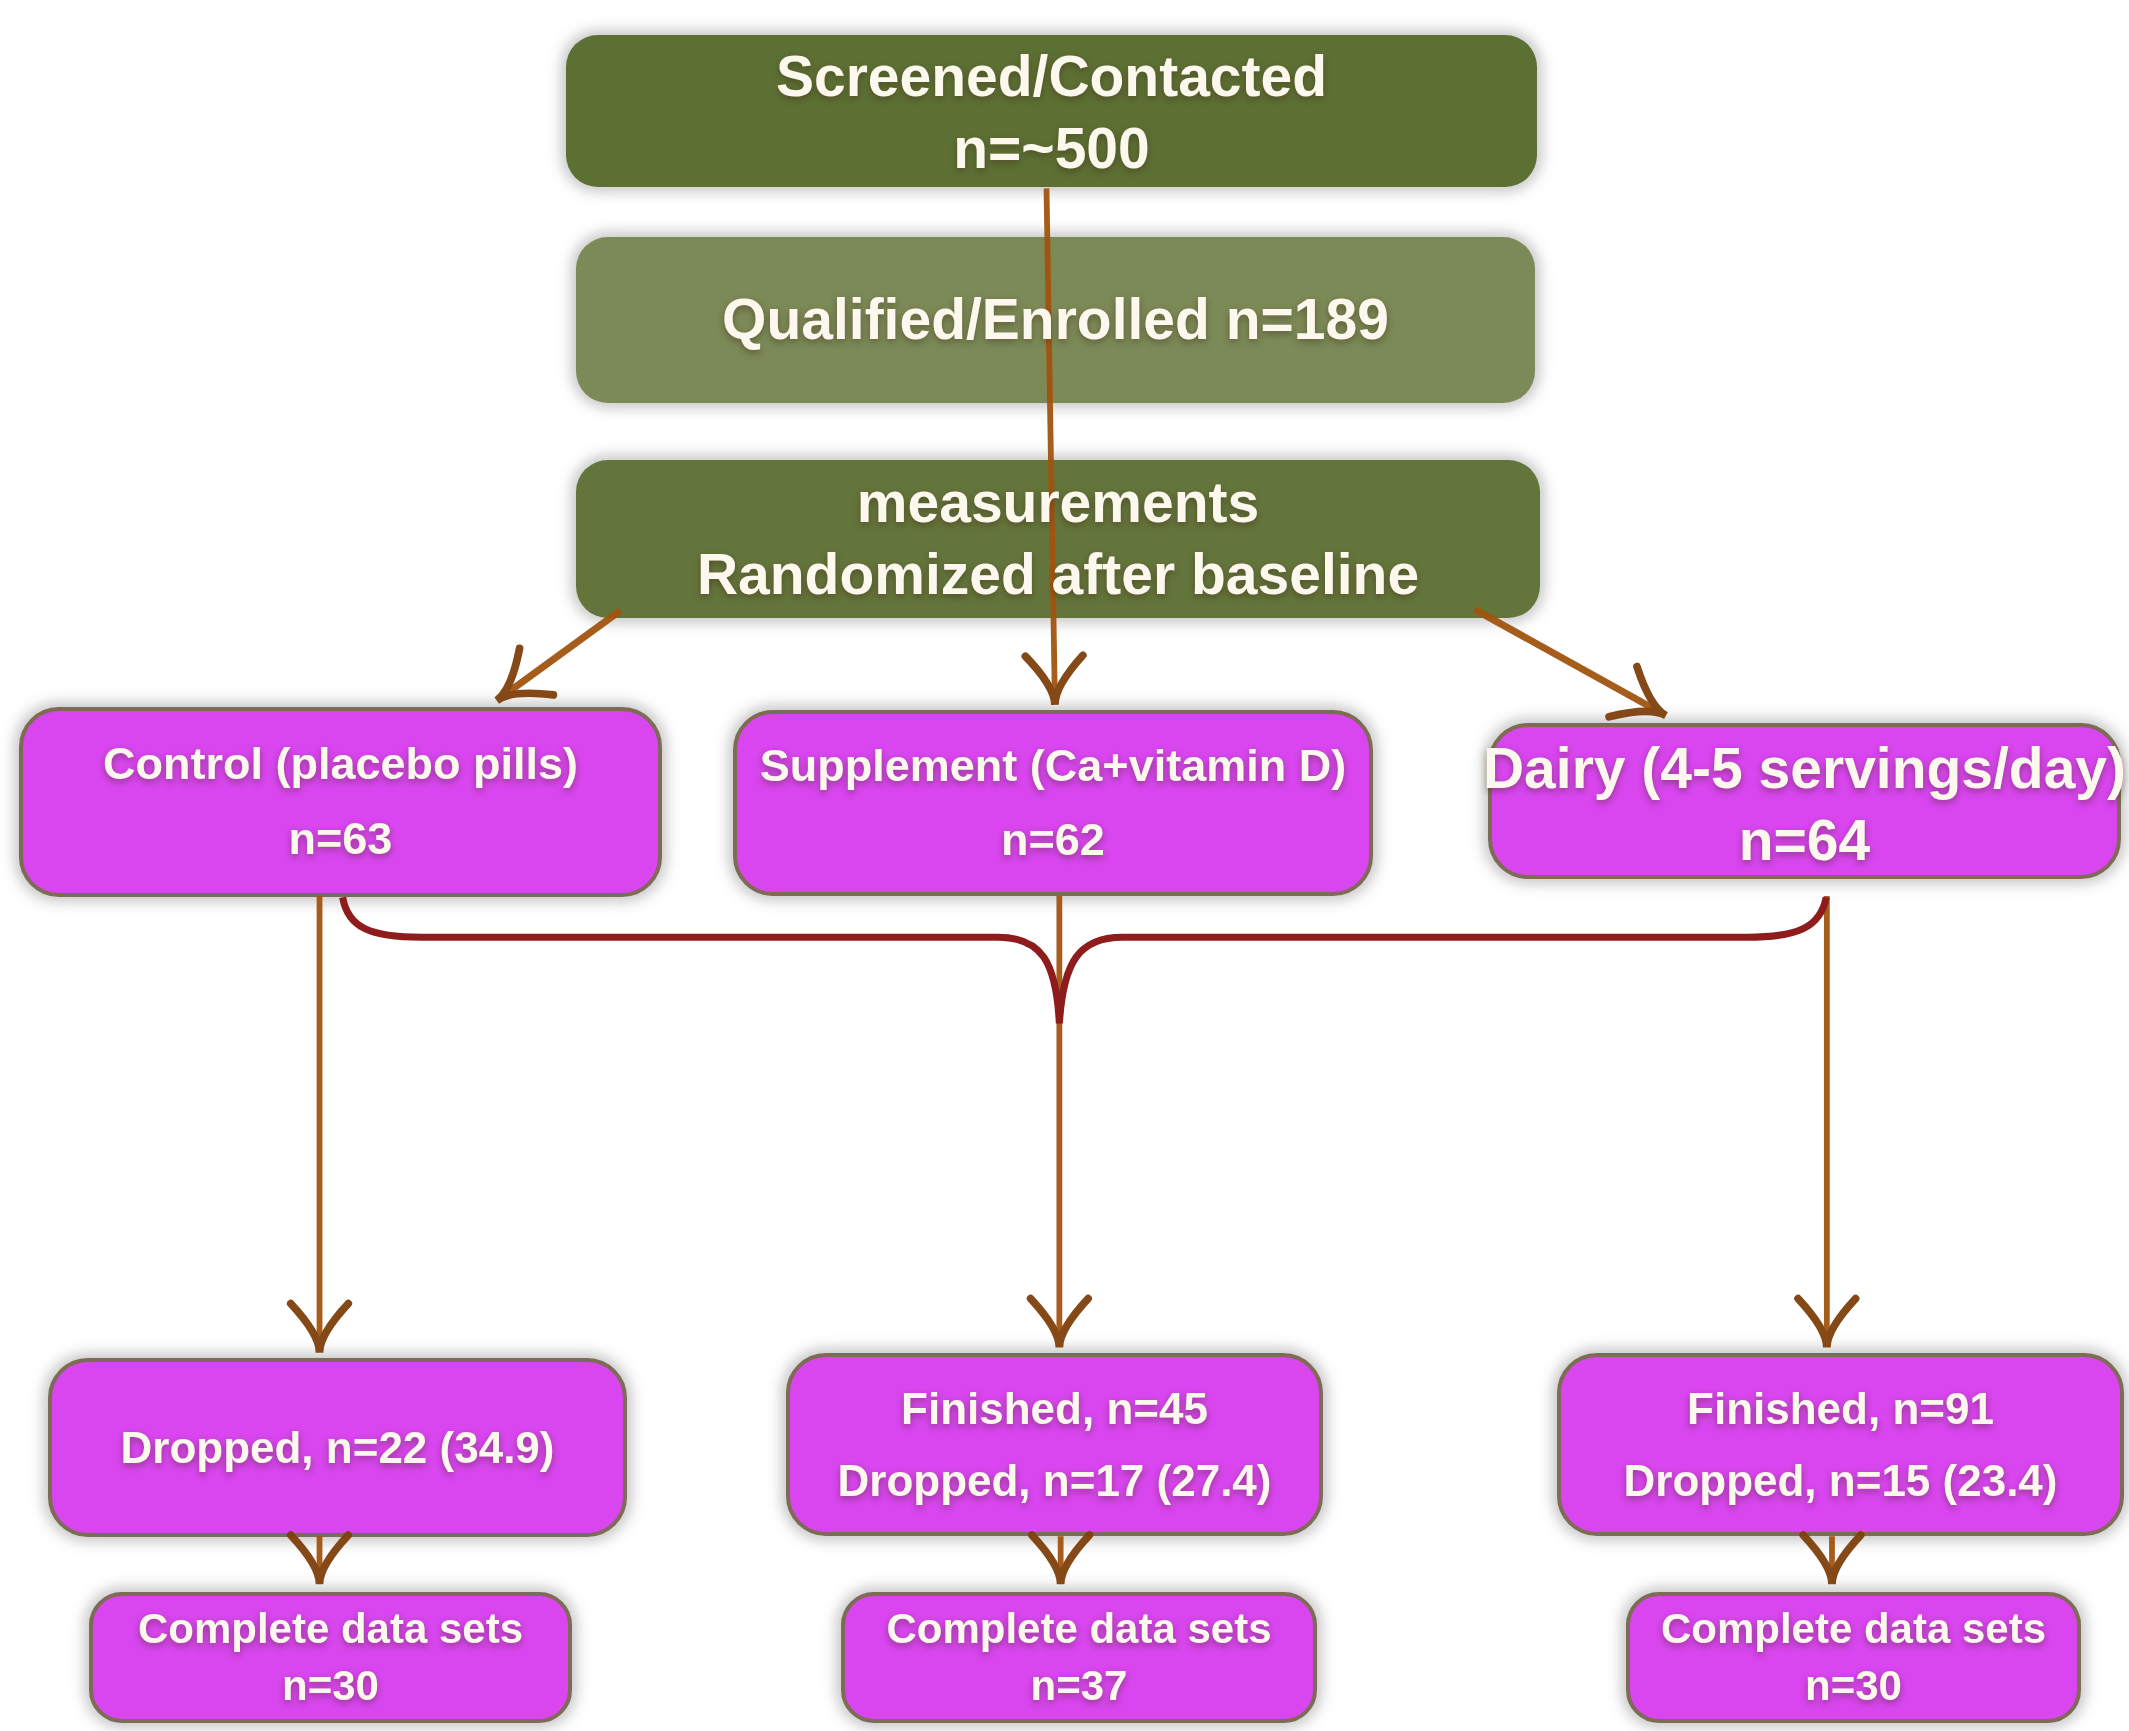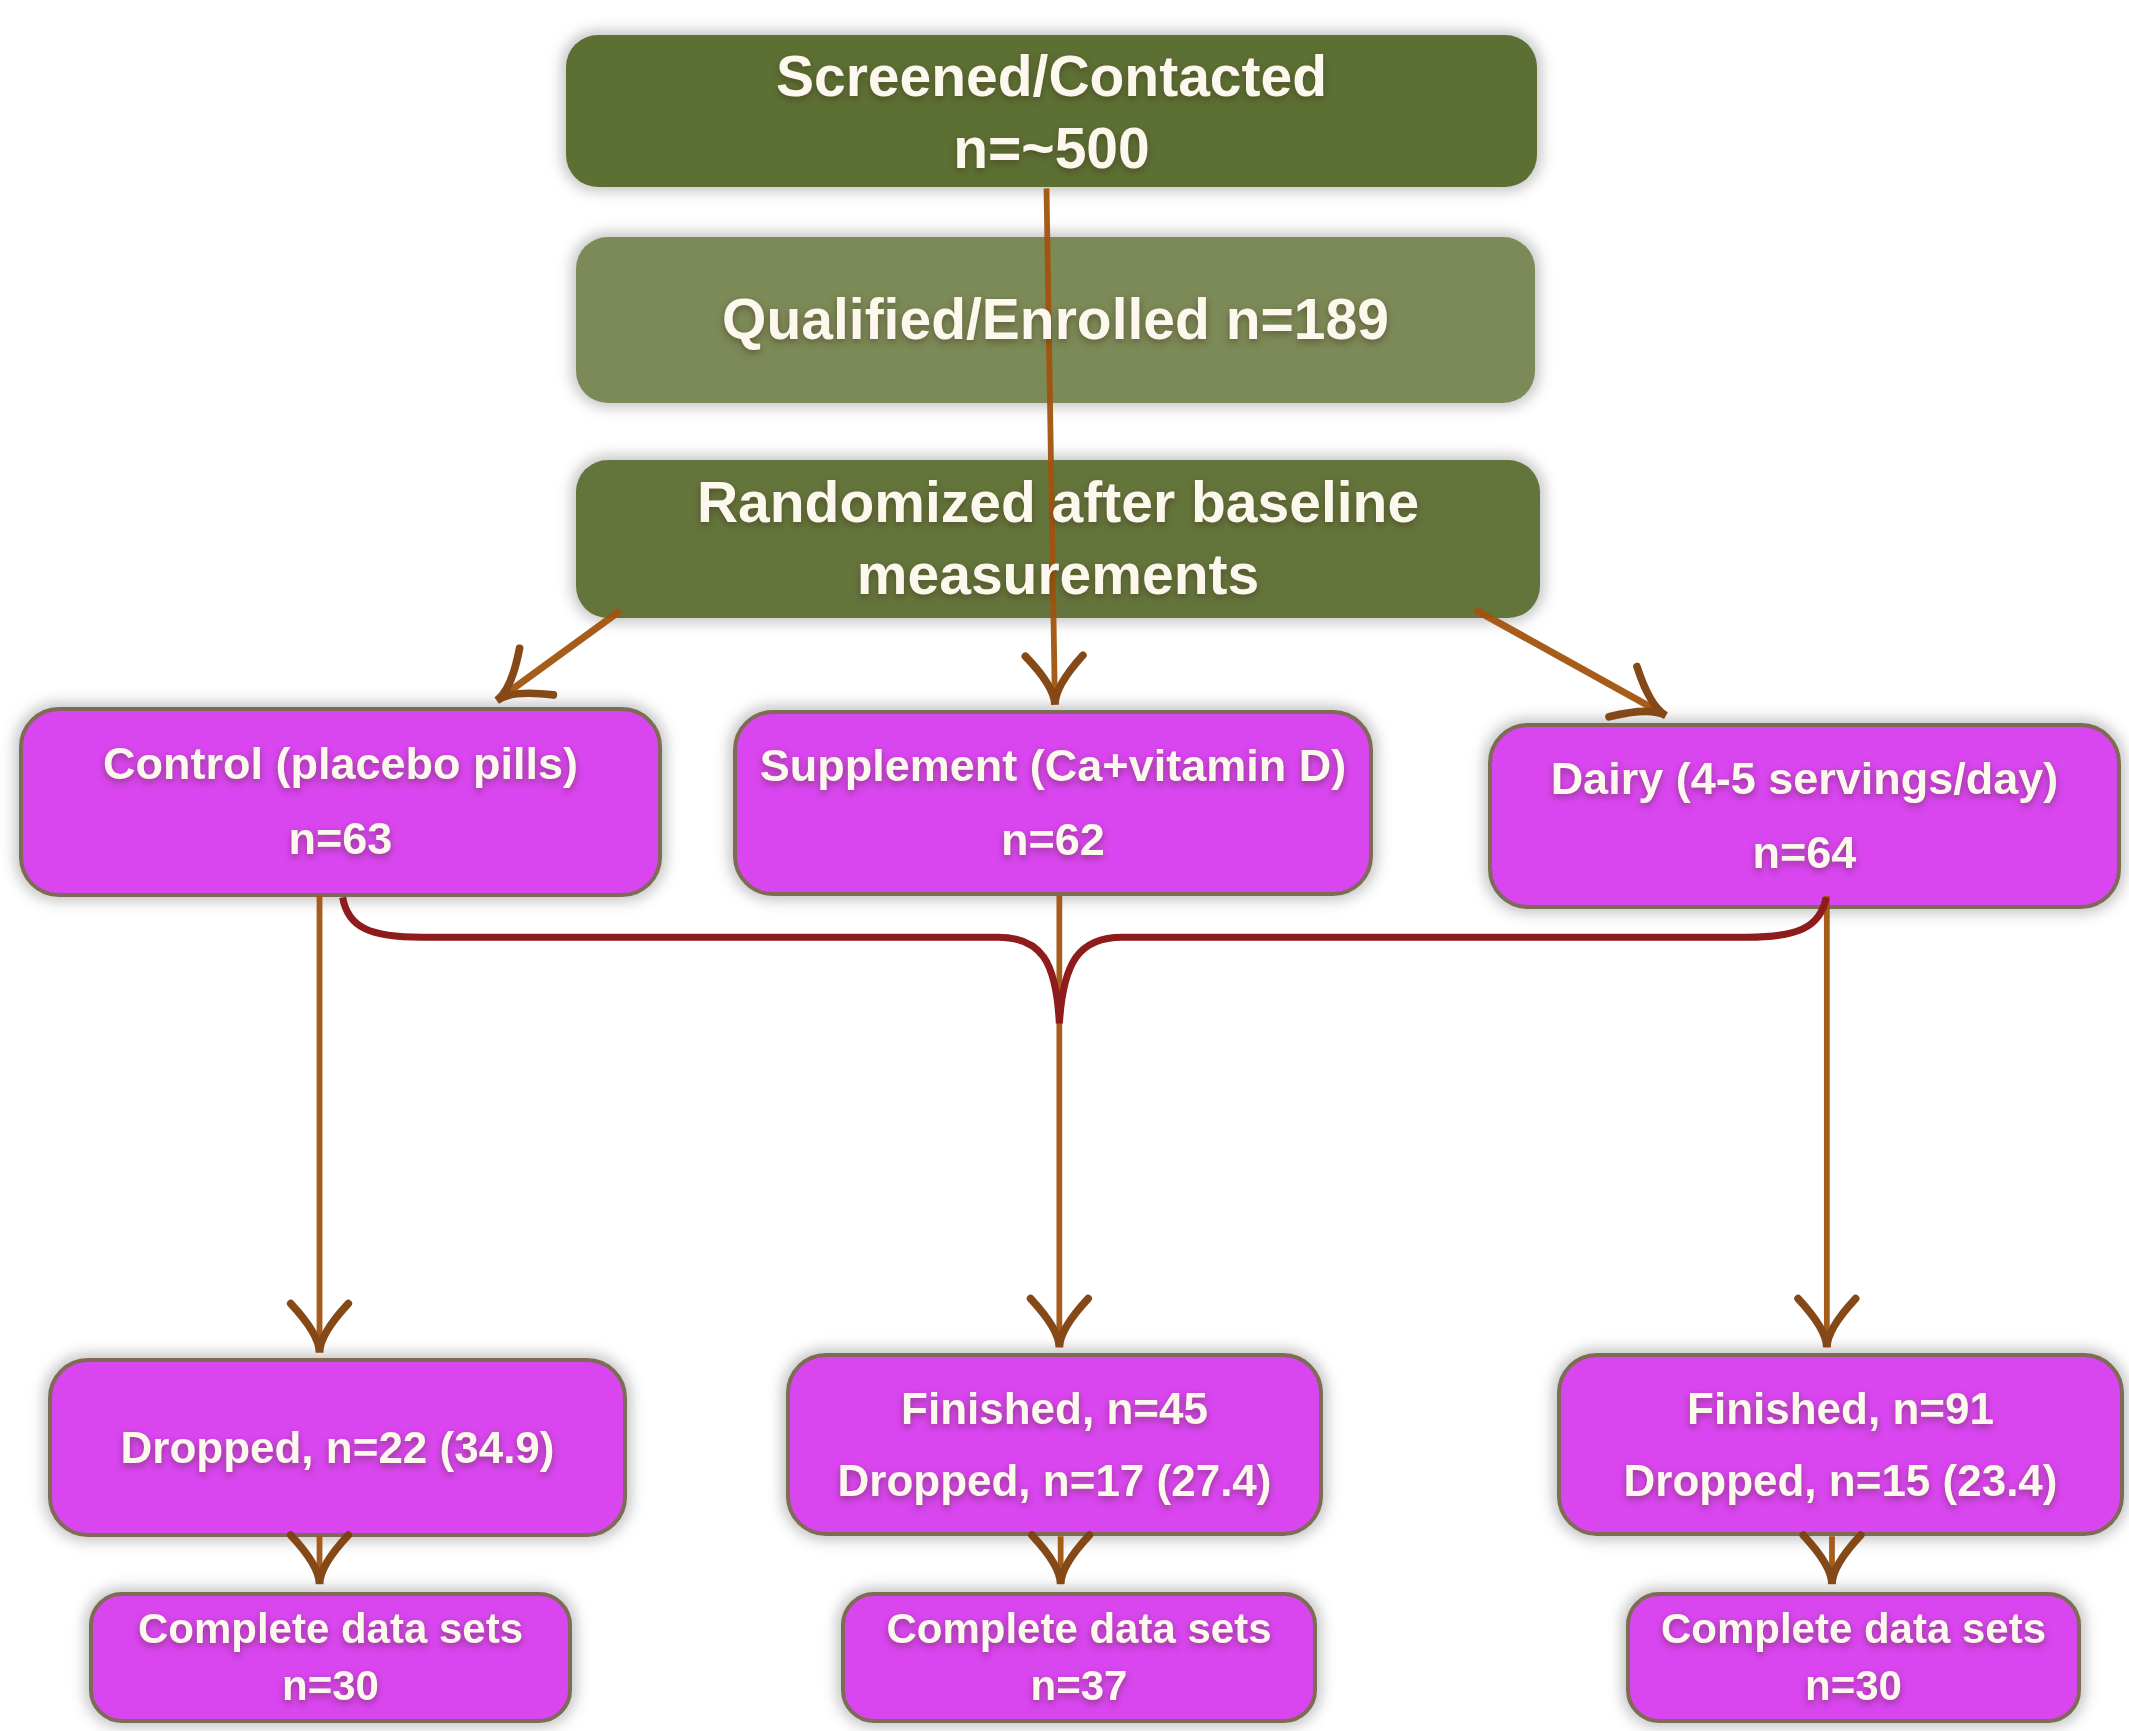--- a/index.html
+++ b/index.html
@@ -38,21 +38,21 @@
   }
   svg.overlay{
     position:absolute;left:0;top:0;z-index:2;pointer-events:none;
   }
   
   #b-screened  {left:566px; top:35px;  width:971px;height:152px;font-size:57px;}
   #b-qualified {left:576px; top:237px; width:959px;height:166px;font-size:57px;}
   #b-randomized{left:576px; top:460px; width:964px;height:158px;font-size:57px;}
   #b-control   {left:19px;  top:707px;width:643px;height:190px;font-size:45px;}
   #b-supplement{left:733px;top:710px;width:640px; height:186px;font-size:45px;}
-  #b-dairy     {left:1488px;top:723px;width:633px; height:186px;font-size:45px;}
+  #b-dairy     {left:1488px;top:723px;width:633px; height:156px;font-size:57px;}
   #b-finished6 {left:165px; top:1029px;width:1819px;height:219px;font-size:49px;border-radius:46px;}
   #b-out1      {left:48px;  top:1358px;width:579px; height:179px;font-size:44px;}
   #b-out2      {left:786px;top:1353px;width:537px; height:183px;font-size:44px;}
   #b-out3      {left:1557px;top:1353px;width:567px; height:183px;font-size:44px;}
   #b-comp1     {left:89px; top:1592px;width:483px; height:131px;font-size:42px;border-radius:33px;padding:2.6px 13px;}
   #b-comp2     {left:841px;top:1592px;width:476px; height:131px;font-size:42px;border-radius:33px;padding:2.6px 13px;}
   #b-comp3     {left:1626px;top:1592px;width:455px; height:131px;font-size:42px;border-radius:33px;padding:2.6px 13px;}
 </style>
 </head>
 <body>
@@ -62,22 +62,22 @@
   <div class="box green" id="b-screened">
     <span class="bl">Screened/Contacted</span>
     <span class="bl">n=~500</span>
   </div>
 
   <div class="box green-light" id="b-qualified">
     <span class="bl">Qualified/Enrolled n=189</span>
   </div>
 
   <div class="box green-mid" id="b-randomized">
+    <span class="bl">measurements</span>
     <span class="bl">Randomized after baseline</span>
-    <span class="bl">measurements</span>
   </div>
 
   <div class="box orange" id="b-control">
     <span class="bl">Control (placebo pills)</span>
     <span class="bl">n=63</span>
   </div>
 
   <div class="box orange" id="b-supplement">
     <span class="bl">Supplement (Ca+vitamin D)</span>
     <span class="bl">n=62</span>

